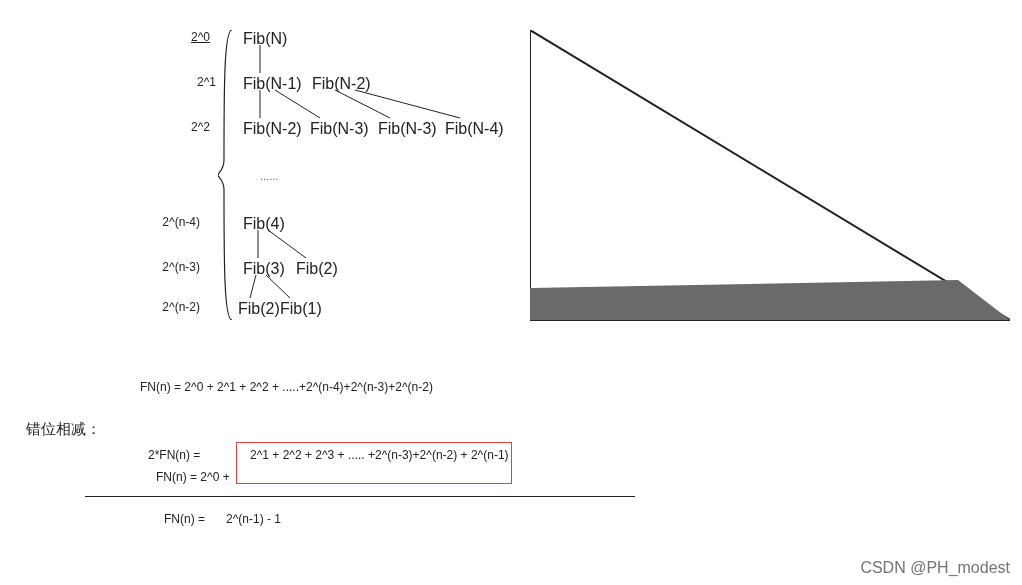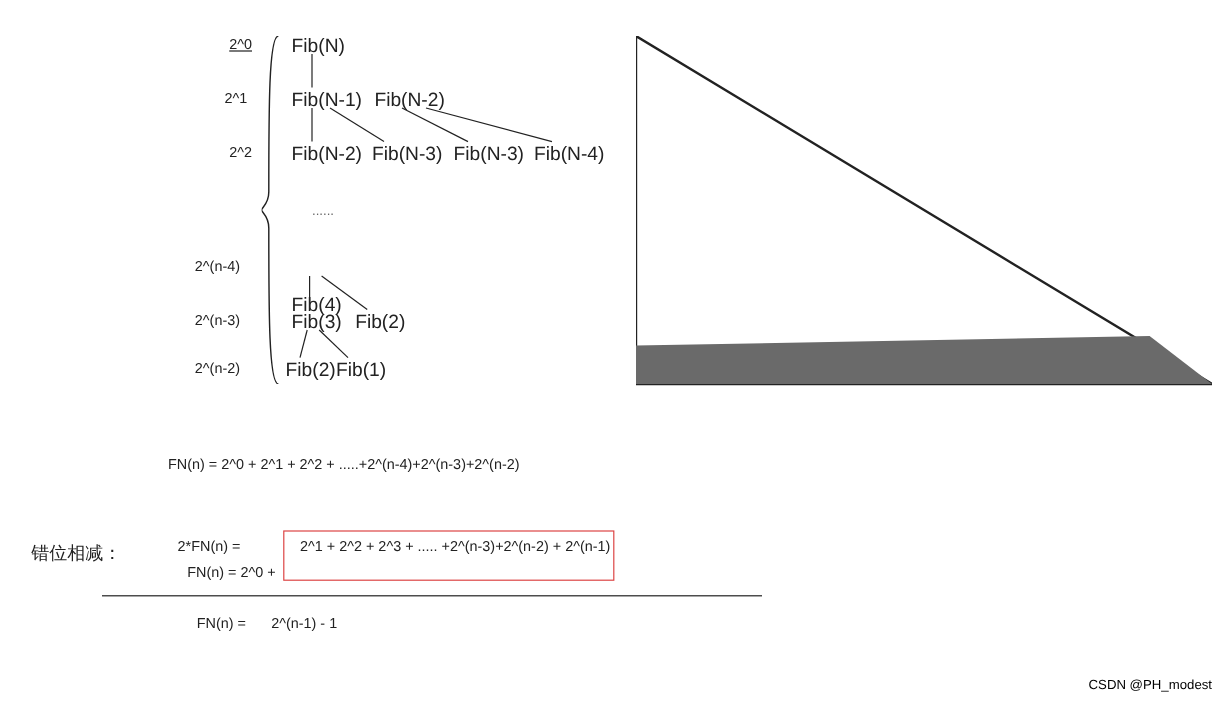--- a/index.html
+++ b/index.html
@@ -45,70 +45,69 @@
     }
     .eq-line {
       position: absolute;
       font-size: 12px;
       white-space: nowrap;
     }
     .section-label {
       position: absolute;
       font-size: 15px;
       color: #222;
-      margin-top: 32px;
     }
     .red-box {
       position: absolute;
       border: 1px solid #d44;
     }
     .hr-line {
       position: absolute;
       height: 1px;
       background: #222;
     }
     .watermark {
       position: absolute;
       right: 12px;
       bottom: 8px;
-      font-size: 11px;
-      color: #000000;
+      font-size: 16px;
+      color: #737373;
     }
     svg { display: block; }
     .node-line {
       stroke: #222;
       stroke-width: 1;
     }
   </style>
 </head>
 <body>
 
 <div class="container">
 
   <div class="row-label" style="left:150px; top:30px;text-decoration:underline;">2^0</div>
-  <div class="row-label" style="left:146px; top:75px;">2^1</div>
+  <div class="row-label" style="left:156px; top:75px;">2^1</div>
   <div class="row-label" style="left:150px; top:120px;">2^2</div>
   <div class="row-label" style="left:140px; top:215px;">2^(n-4)</div>
   <div class="row-label" style="left:140px; top:260px;">2^(n-3)</div>
   <div class="row-label" style="left:140px; top:300px;">2^(n-2)</div>
 
   <div class="brace">
     <svg viewBox="0 0 18 290" width="18" height="290">
       <path d="M14,0 C6,0 6,60 6,130 C6,140 0,143 0,145 C0,147 6,150 6,160 C6,230 6,290 14,290" fill="none" stroke="#222" stroke-width="1.2"></path>
     </svg>
   </div>
 
   <div class="node" style="left:243px; top:30px;">Fib(N)</div>
   <div class="node" style="left:243px; top:75px;text-align:center;">Fib(N-1)</div>
   <div class="node" style="left:312px; top:75px;">Fib(N-2)</div>
   <div class="node" style="left:243px; top:120px;">Fib(N-2)</div>
   <div class="node" style="left:310px; top:120px;">Fib(N-3)</div>
   <div class="node" style="left:378px; top:120px;">Fib(N-3)</div>
   <div class="node" style="left:445px; top:120px;">Fib(N-4)</div>
-  <div class="node" style="left:243px; top:215px;margin-top:31px;">Fib(4)</div>
+  <div class="node" style="left:243px; top:215px;">Fib(4)</div>
   <div class="node" style="left:243px; top:260px;">Fib(3)</div>
   <div class="node" style="left:296px; top:260px;">Fib(2)</div>
   <div class="node" style="left:238px; top:300px;">Fib(2)</div>
   <div class="node" style="left:280px; top:300px;">Fib(1)</div>
 
   <div class="ellipsis" style="left:260px; top:170px;">......</div>
 
   <svg style="position:absolute; left:0; top:0; width:520px; height:330px;">
 
     <line class="node-line" x1="260" y1="45" x2="260" y2="73"></line>

